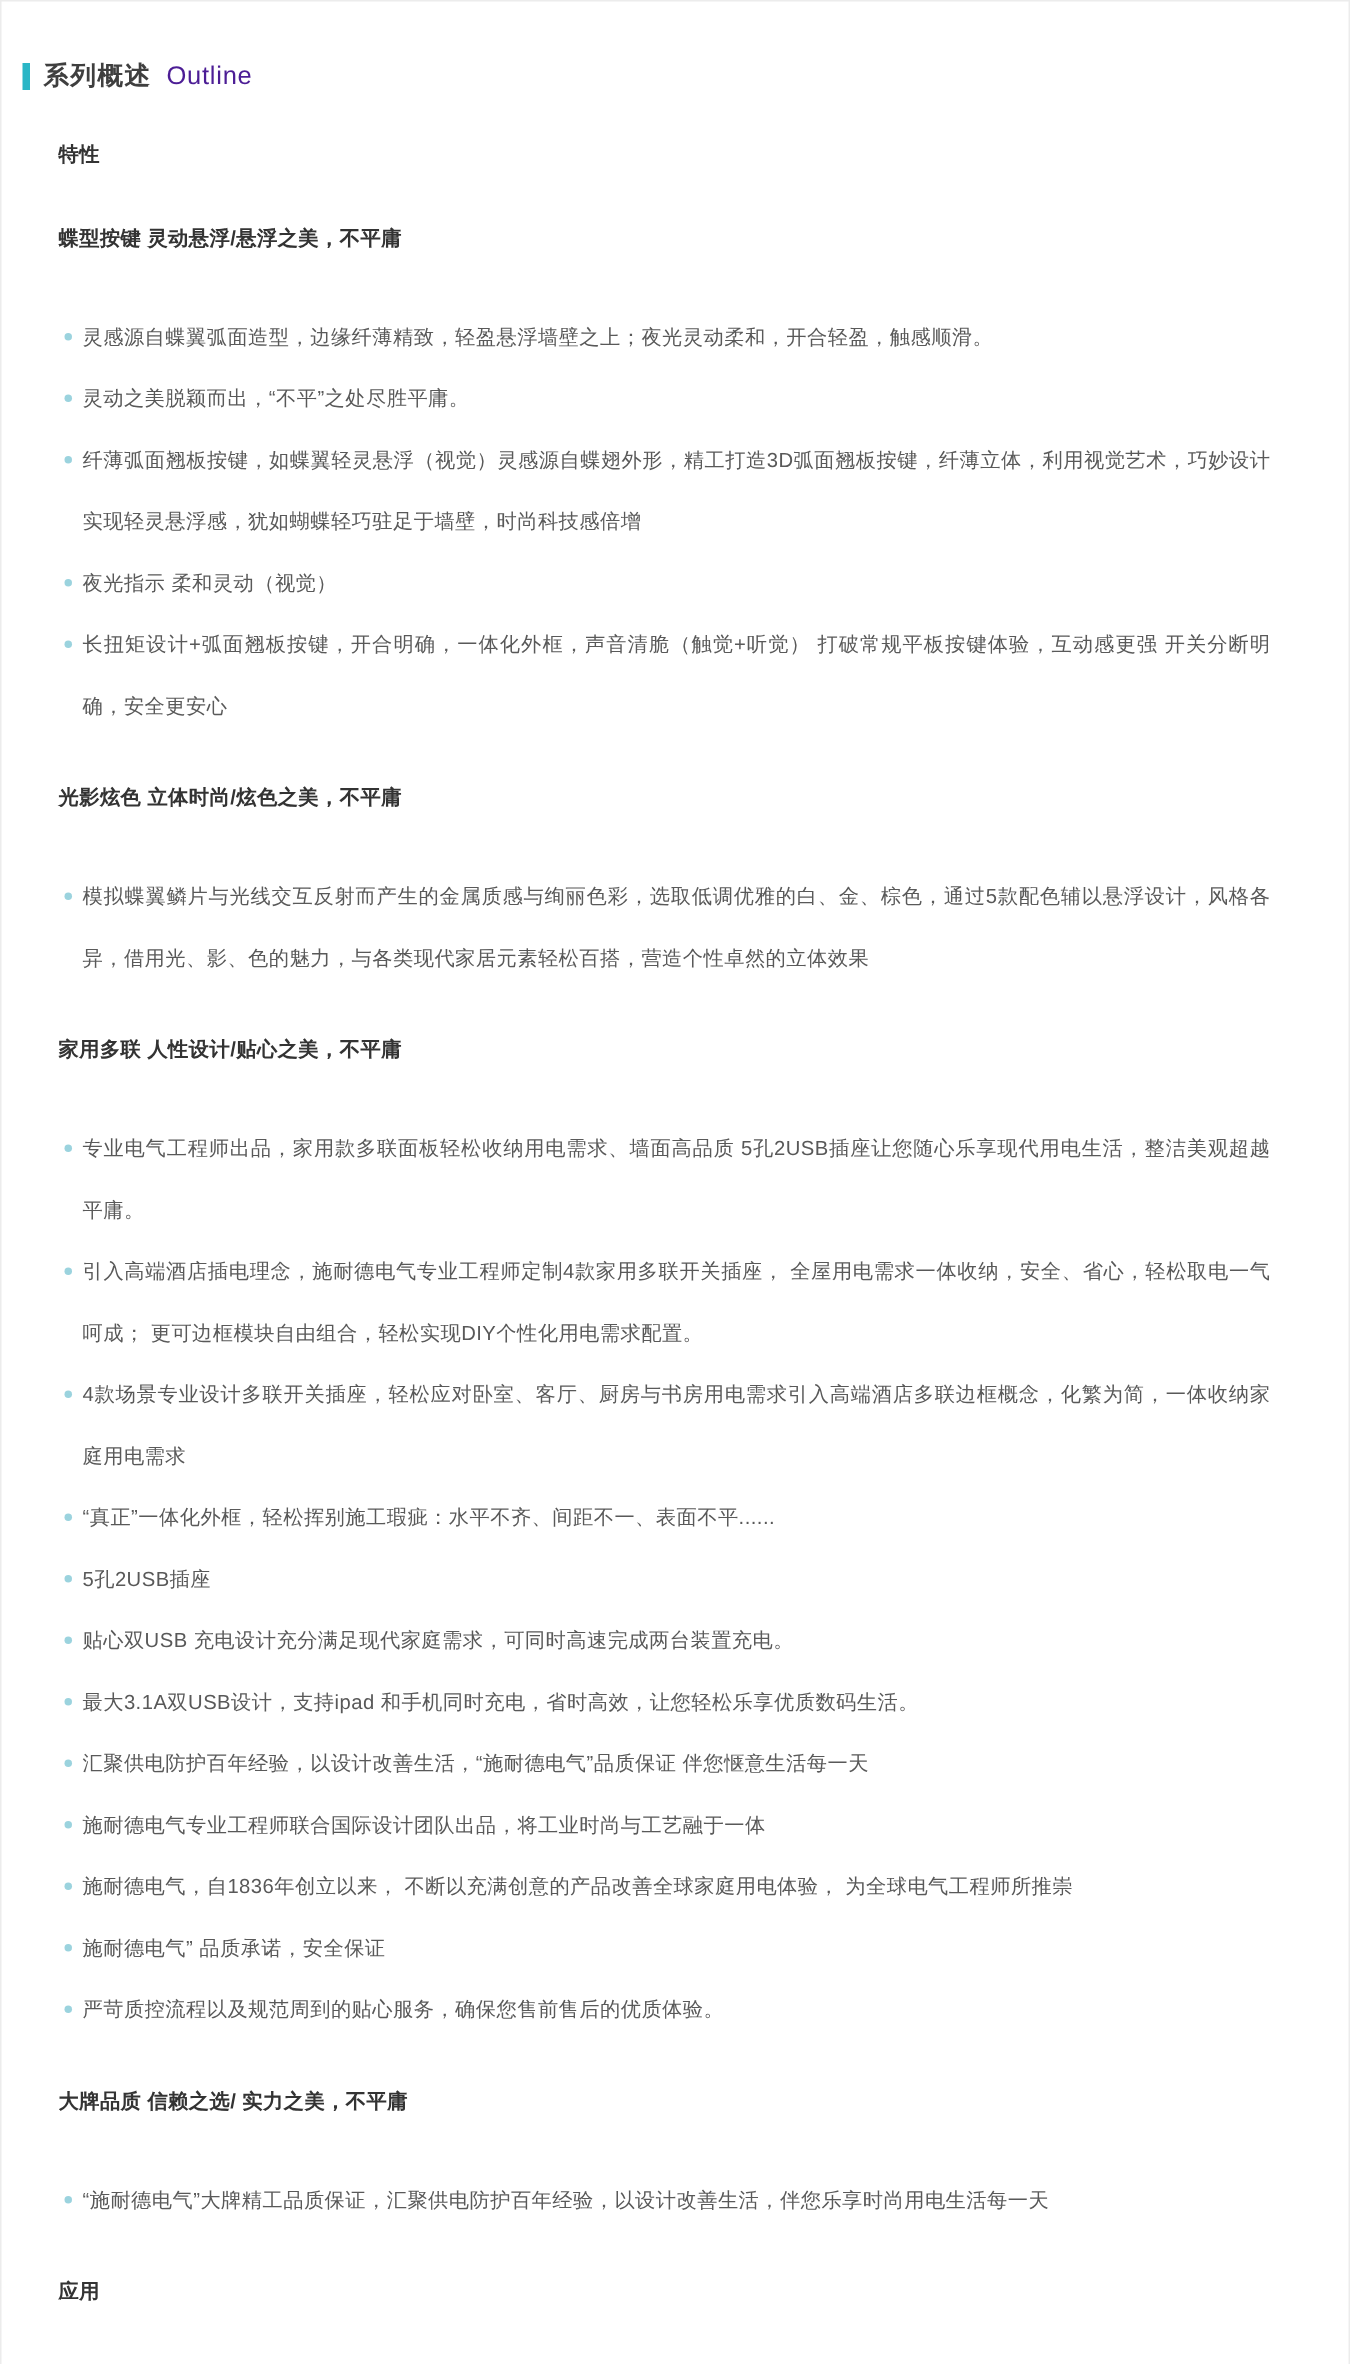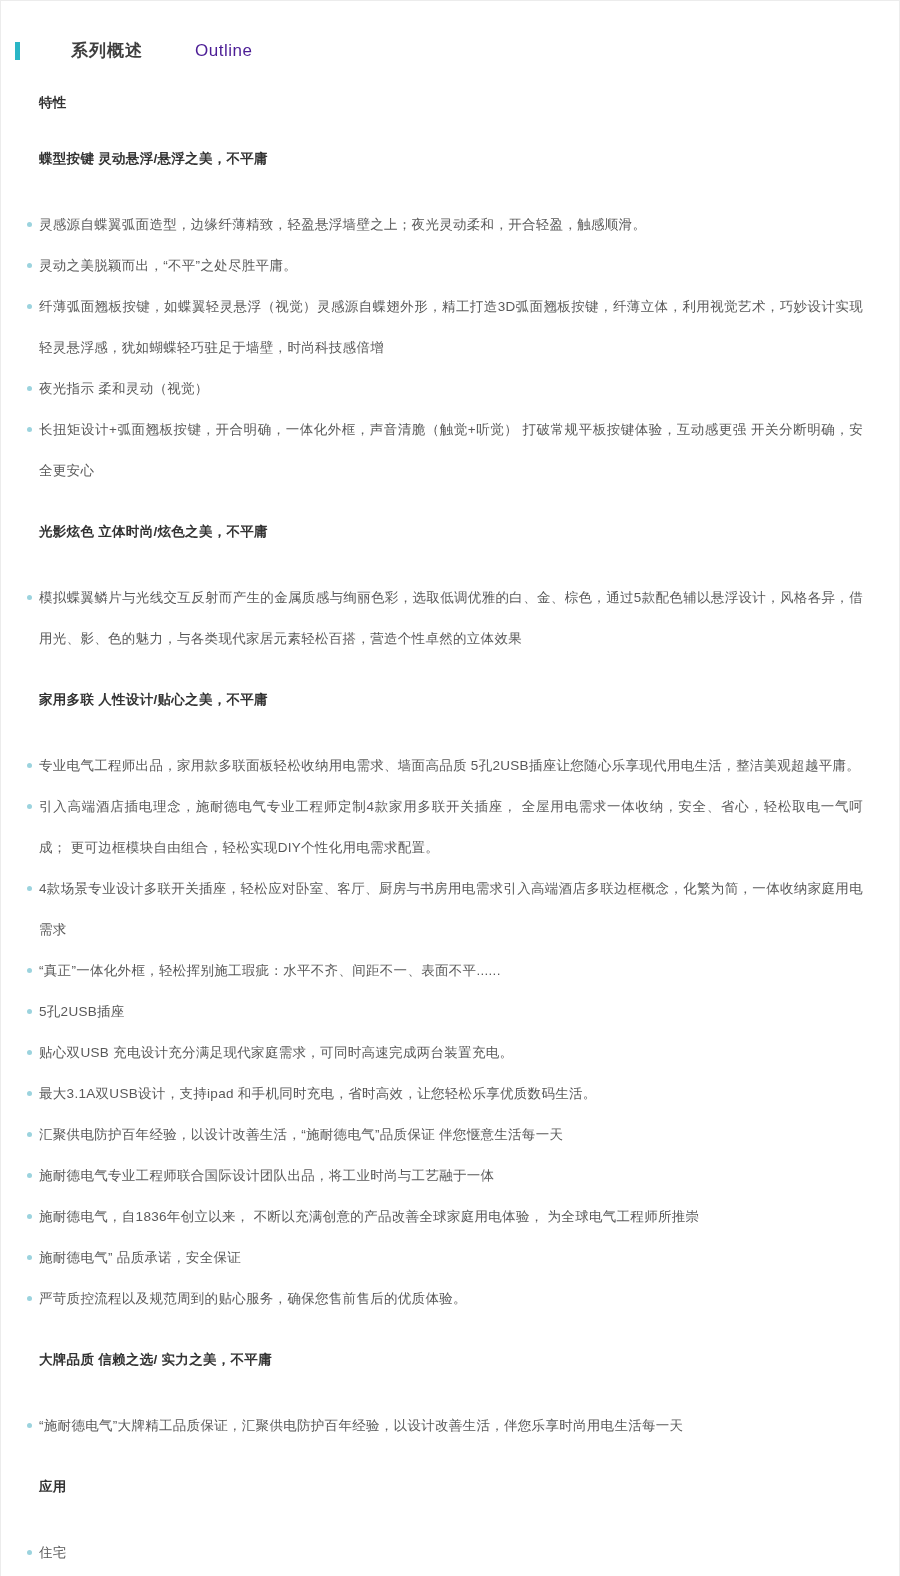--- a/index.html
+++ b/index.html
@@ -14,21 +14,20 @@
     margin: 0 auto;
     background: #ffffff;
     border: 1px solid #ececec;
     box-sizing: border-box;
     overflow: hidden;
   }
   .header {
     display: flex;
     align-items: center;
     margin: 38px 0 0 14px;
-    gap: 42px;
   }
   .accent-bar {
     display: inline-block;
     width: 5px;
     height: 18px;
     background: #2ab6c6;
     margin-right: 9px;
   }
   .title-cn {
     font-size: 17px;
@@ -49,21 +48,21 @@
   .section-heading {
     font-size: 13.5px;
     line-height: 22px;
     font-weight: bold;
     color: #333333;
     margin: 30px 0 34px 0;
     letter-spacing: 0.3px;
   }
   .bullet-list {
     list-style: none;
-    margin: 0;
+    margin: 16px;
     padding: 0;
   }
   .bullet-item {
     position: relative;
     font-size: 13.5px;
     line-height: 41px;
     color: #595959;
     text-align: justify;
     letter-spacing: 0.3px;
   }

